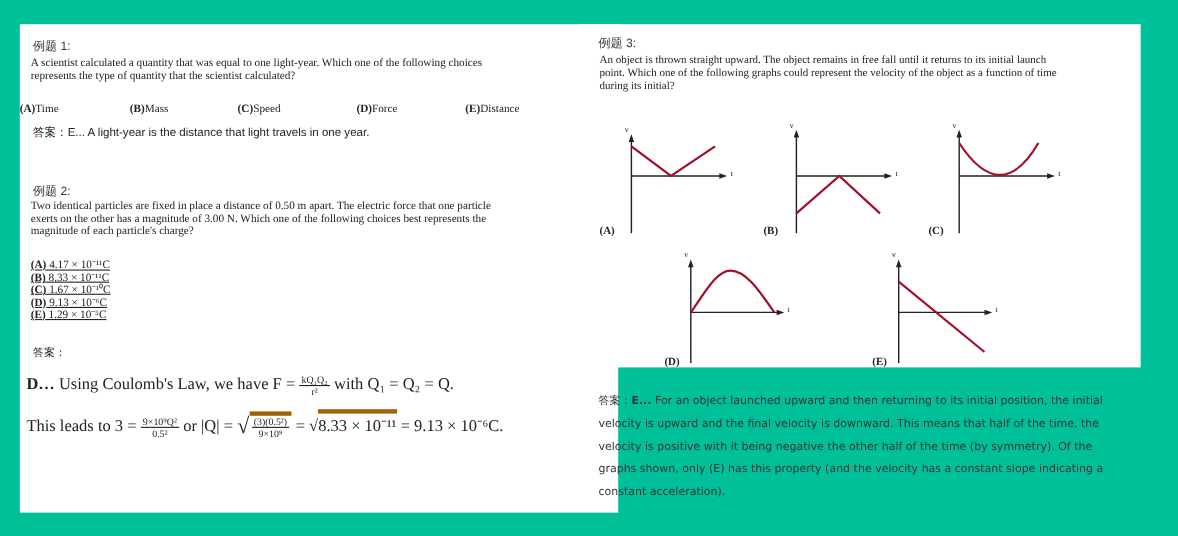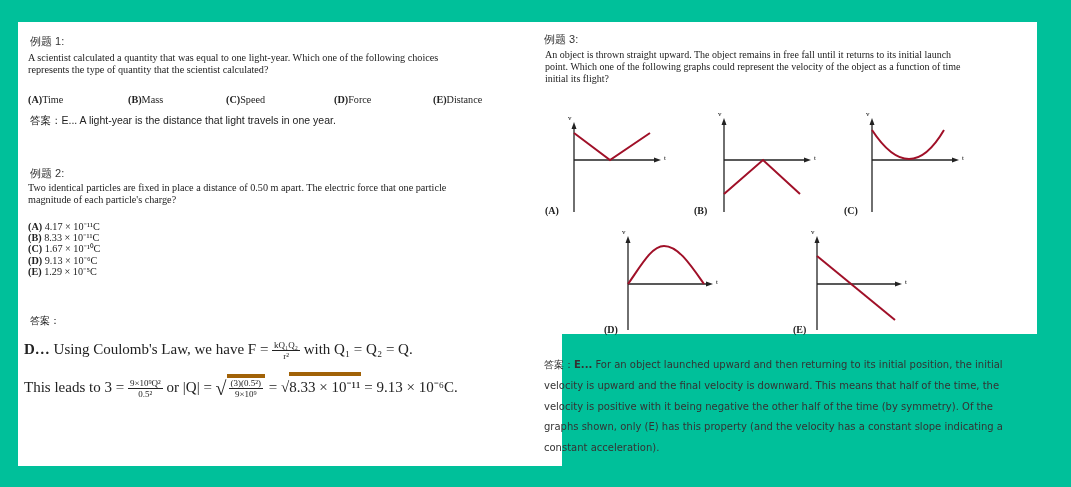--- a/index.html
+++ b/index.html
@@ -27,35 +27,36 @@
 </style>
 </head>
 <body>
 
 <div id="left" class="panel">
   <div class="ex-title" style="left:12px;top:12px;">例题 1:</div>
   <div class="q" style="left:10px;top:30px;">
     <div>A scientist calculated a quantity that was equal to one light-year.  Which one of the following choices</div>
     <div>represents the type of quantity that the scientist calculated?</div>
   </div>
-  <div class="choices-row" style="left:10px;top:72px;">
+  <div class="choices-row" style="left:0;top:72px;">
     <span style="width:100px"><b>(A)</b><span> Time</span></span>
     <span style="width:98px"><b>(B)</b><span> Mass</span></span>
     <span style="width:108px"><b>(C)</b><span> Speed</span></span>
     <span style="width:99px"><b>(D)</b><span> Force</span></span>
     <span><b>(E)</b><span> Distance</span></span>
   </div>
   <div class="ans-sans" style="left:12px;top:92px;">答案：E... A light-year is the distance that light travels in one year.</div>
 
   <div class="ex-title" style="left:12px;top:144px;">例题 2:</div>
   <div class="q" style="left:10px;top:160px;">
     <div>Two identical particles are fixed in place a distance of 0.50 m apart.  The electric force that one particle</div>
+    <div>exerts on the other has a magnitude of 3.00 N.  Which one of the following choices best represents the</div>
     <div>magnitude of each particle's charge?</div>
   </div>
-  <div class="list" style="left:10px;top:199px;">
+  <div class="list" style="left:10px;top:214px;text-decoration:underline;">
     <div><b>(A)</b><span> 4.17 × 10⁻¹¹C</span></div>
     <div><b>(B)</b><span> 8.33 × 10⁻¹¹C</span></div>
     <div><b>(C)</b><span> 1.67 × 10⁻¹⁰C</span></div>
     <div><b>(D)</b><span> 9.13 × 10⁻⁶C</span></div>
     <div><b>(E)</b><span> 1.29 × 10⁻⁵C</span></div>
   </div>
   <div class="ans-sans" style="left:12px;top:292px;font-size:10px;">答案：</div>
 
   <div class="math" style="left:6px;top:318px;">
     <b>D…</b><span> Using Coulomb's Law, we have F = </span><span class="frac"><div class="num">kQ₁Q₂</div><div>r²</div></span><span> with Q₁ = Q₂ = Q.</span>
@@ -63,21 +64,21 @@
   <div class="math" style="left:6px;top:350px;">
     <span>This leads to 3 = </span><span class="frac"><div class="num">9×10⁹Q²</div><div>0.5²</div></span><span>  or |Q| = </span><span style="font-size:20px;vertical-align:middle">√</span><span class="sqrt"><span class="frac"><div class="num">(3)(0.5²)</div><div>9×10⁹</div></span></span><span> = √</span><span class="sqrt" style="padding:0">8.33 × 10⁻¹¹</span><span> = 9.13 × 10⁻⁶C.</span>
   </div>
 </div>
 
 <div id="right" class="panel">
   <div class="ex-title" style="left:16px;top:10px;">例题 3:</div>
   <div class="q" style="left:17px;top:27px;font-size:10px;line-height:11.8px;">
     <div>An object is thrown straight upward.  The object remains in free fall until it returns to its initial launch</div>
     <div>point.  Which one of the following graphs could represent the velocity of the object as a function of time</div>
-    <div>initial its flight?</div>
+    <div>during its initial?</div>
   </div>
 
   <svg style="left:40px;top:98px" width="100" height="100">
     <text x="0" y="0" font-size="7" font-family="Liberation Serif">v</text>
     <line x1="6" y1="6" x2="6" y2="92" stroke="#222" stroke-width="1.3"></line>
     <polygon points="6,2 3.5,9 8.5,9" fill="#222"></polygon>
     <line x1="6" y1="40" x2="88" y2="40" stroke="#222" stroke-width="1.3"></line>
     <polygon points="93,40 86,37.5 86,42.5" fill="#222"></polygon>
     <text x="96" y="40" font-size="7" font-family="Liberation Serif">t</text>
     <polyline points="6,13 42,40 82,13" fill="none" stroke="#a01028" stroke-width="2"></polyline>

